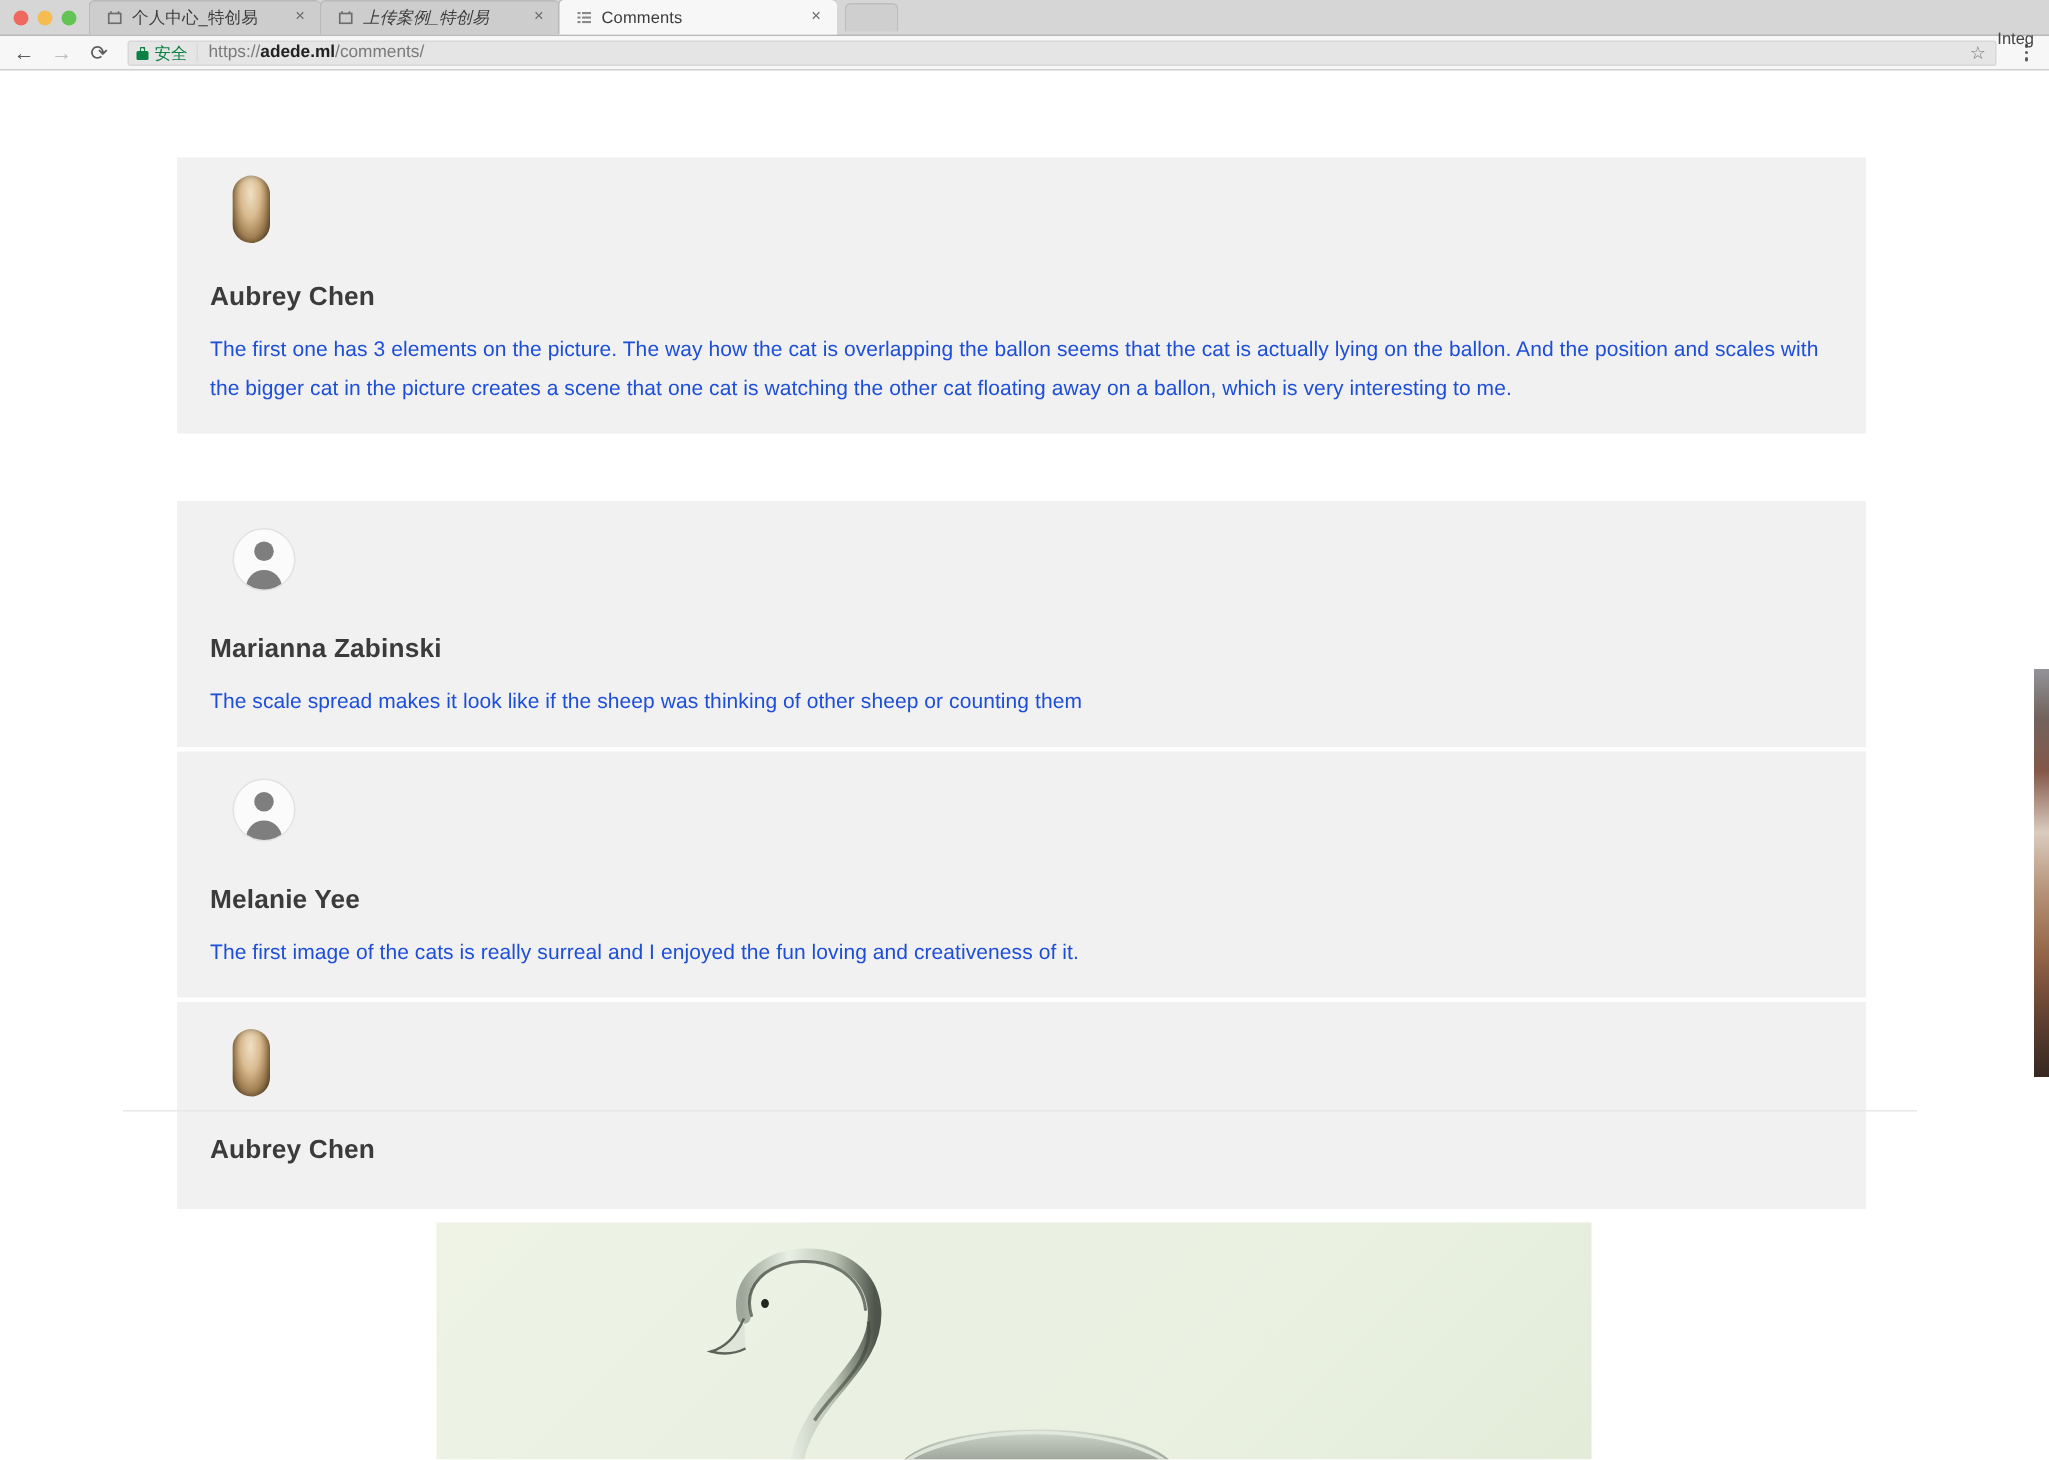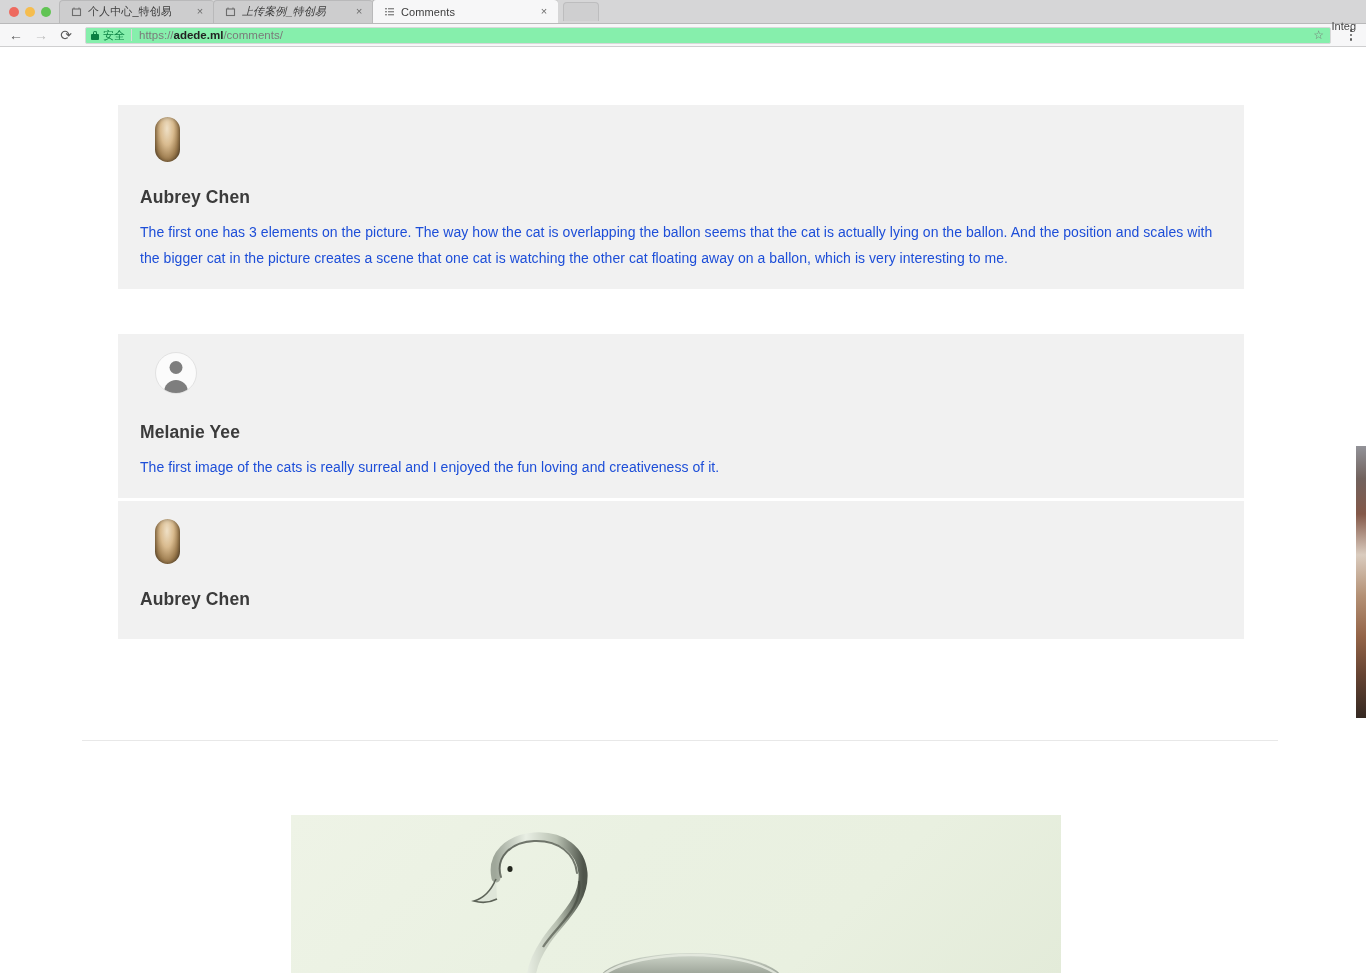--- a/index.html
+++ b/index.html
@@ -105,21 +105,21 @@
   .navbtn {
     width: 16px; height: 16px;
     display: flex; align-items: center; justify-content: center;
     color: #5b5b5b;
     font-size: 14px;
   }
   .navbtn.disabled { color: #bdbdbd; }
   .omnibox {
     flex: 1 1 auto;
     height: 17px;
-    background: #86efac;
+    background: #e5e5e5;
     border: 1px solid #d8d8d9;
     border-radius: 2px;
     display: flex;
     align-items: center;
     padding: 0 5px;
     margin-left: 2px;
     font-size: 11px;
     position: relative;
   }
   .lock-ico { width: 8px; height: 9px; position: relative; margin-right: 4px; }
@@ -358,20 +358,32 @@
               <div class="author">Aubrey Chen</div>
               <div class="ctext">The first one has 3 elements on the picture. The way how the cat is overlapping the ballon seems that the cat is actually lying on the ballon. And the position and scales with the bigger cat in the picture creates a scene that one cat is watching the other cat floating away on a ballon, which is very interesting to me.</div>
             </div>
           </div>
         </div>
 
         <div class="pos-1" style="width:1126px;">
 
           <div class="comment-group">
 
+            <div class="comment">
+              <div class="avatar-col">
+                <div class="avatar-default">
+                  <span class="head"></span>
+                    <span class="body"></span>
+                </div>
+              </div>
+              <div class="body-col">
+                <div class="author">Marianna Zabinski</div>
+                <div class="ctext">The scale spread makes it look like if the sheep was thinking of other sheep or counting them</div>
+              </div>
+            </div>
 
             <div class="comment">
               <div class="avatar-col">
                 <div class="avatar-default">
                   <span class="head"></span>
                     <span class="body"></span>
                 </div>
               </div>
               <div class="body-col">
                 <div class="author">Melanie Yee</div>

